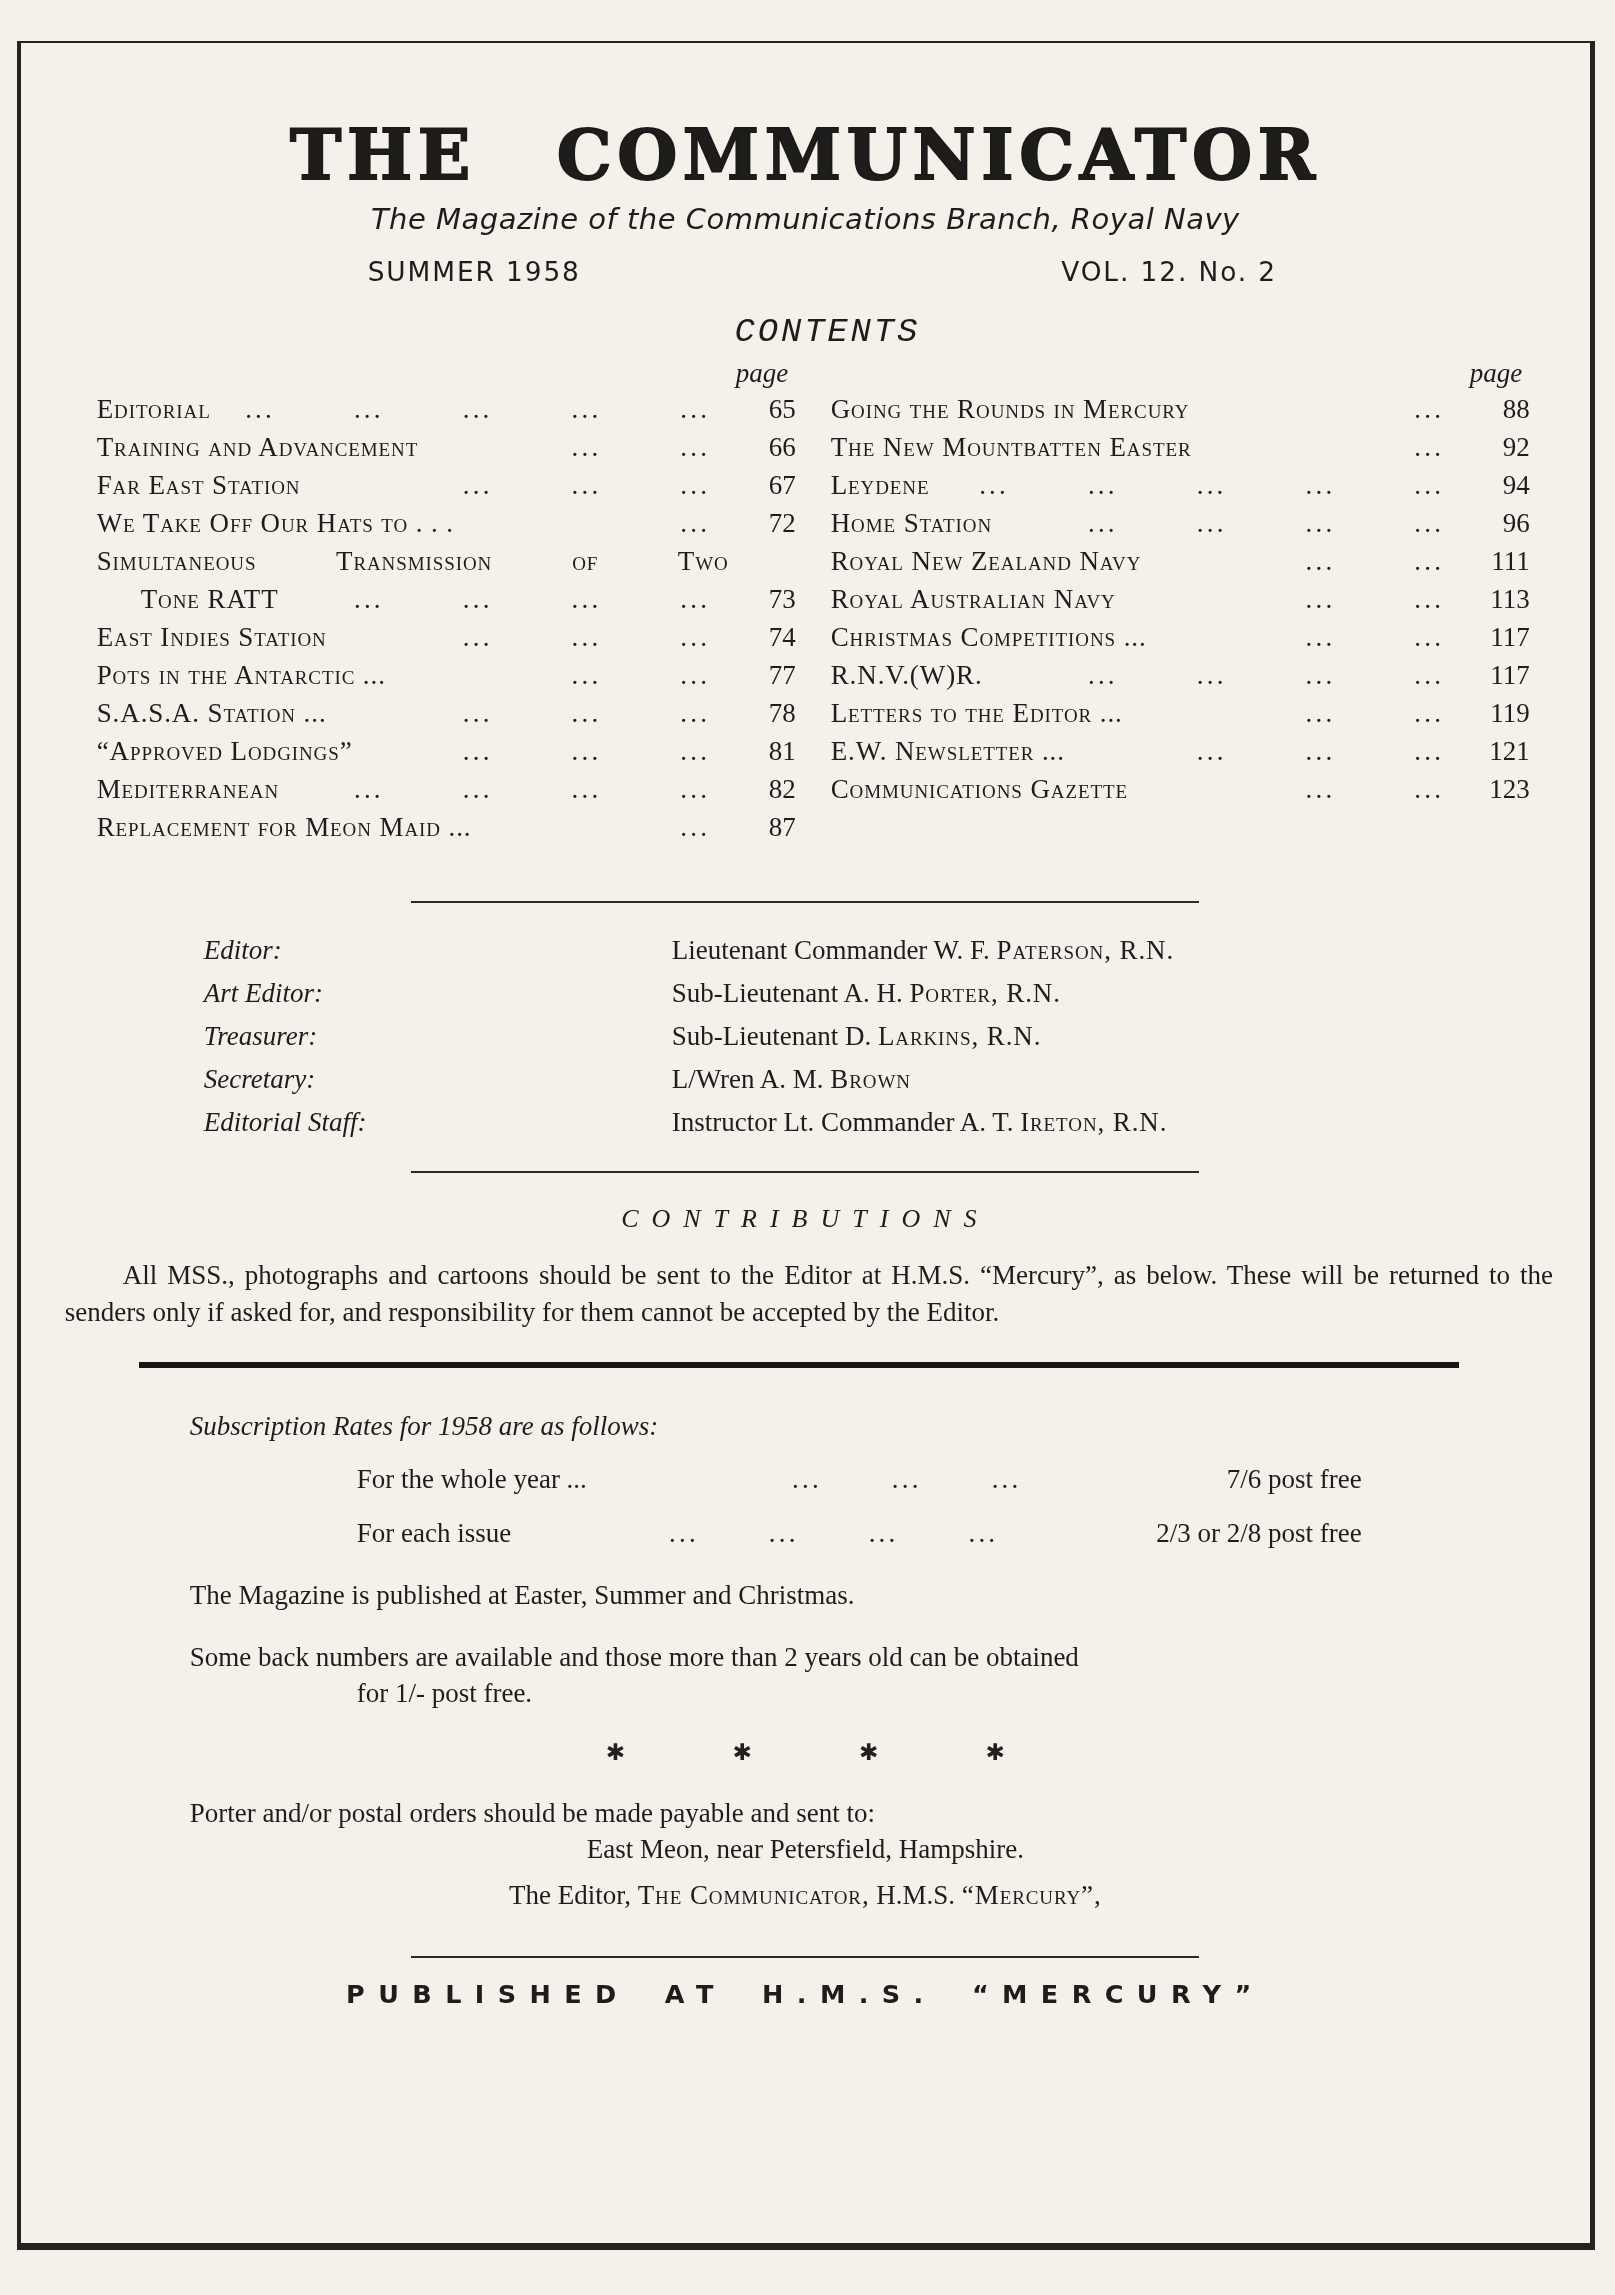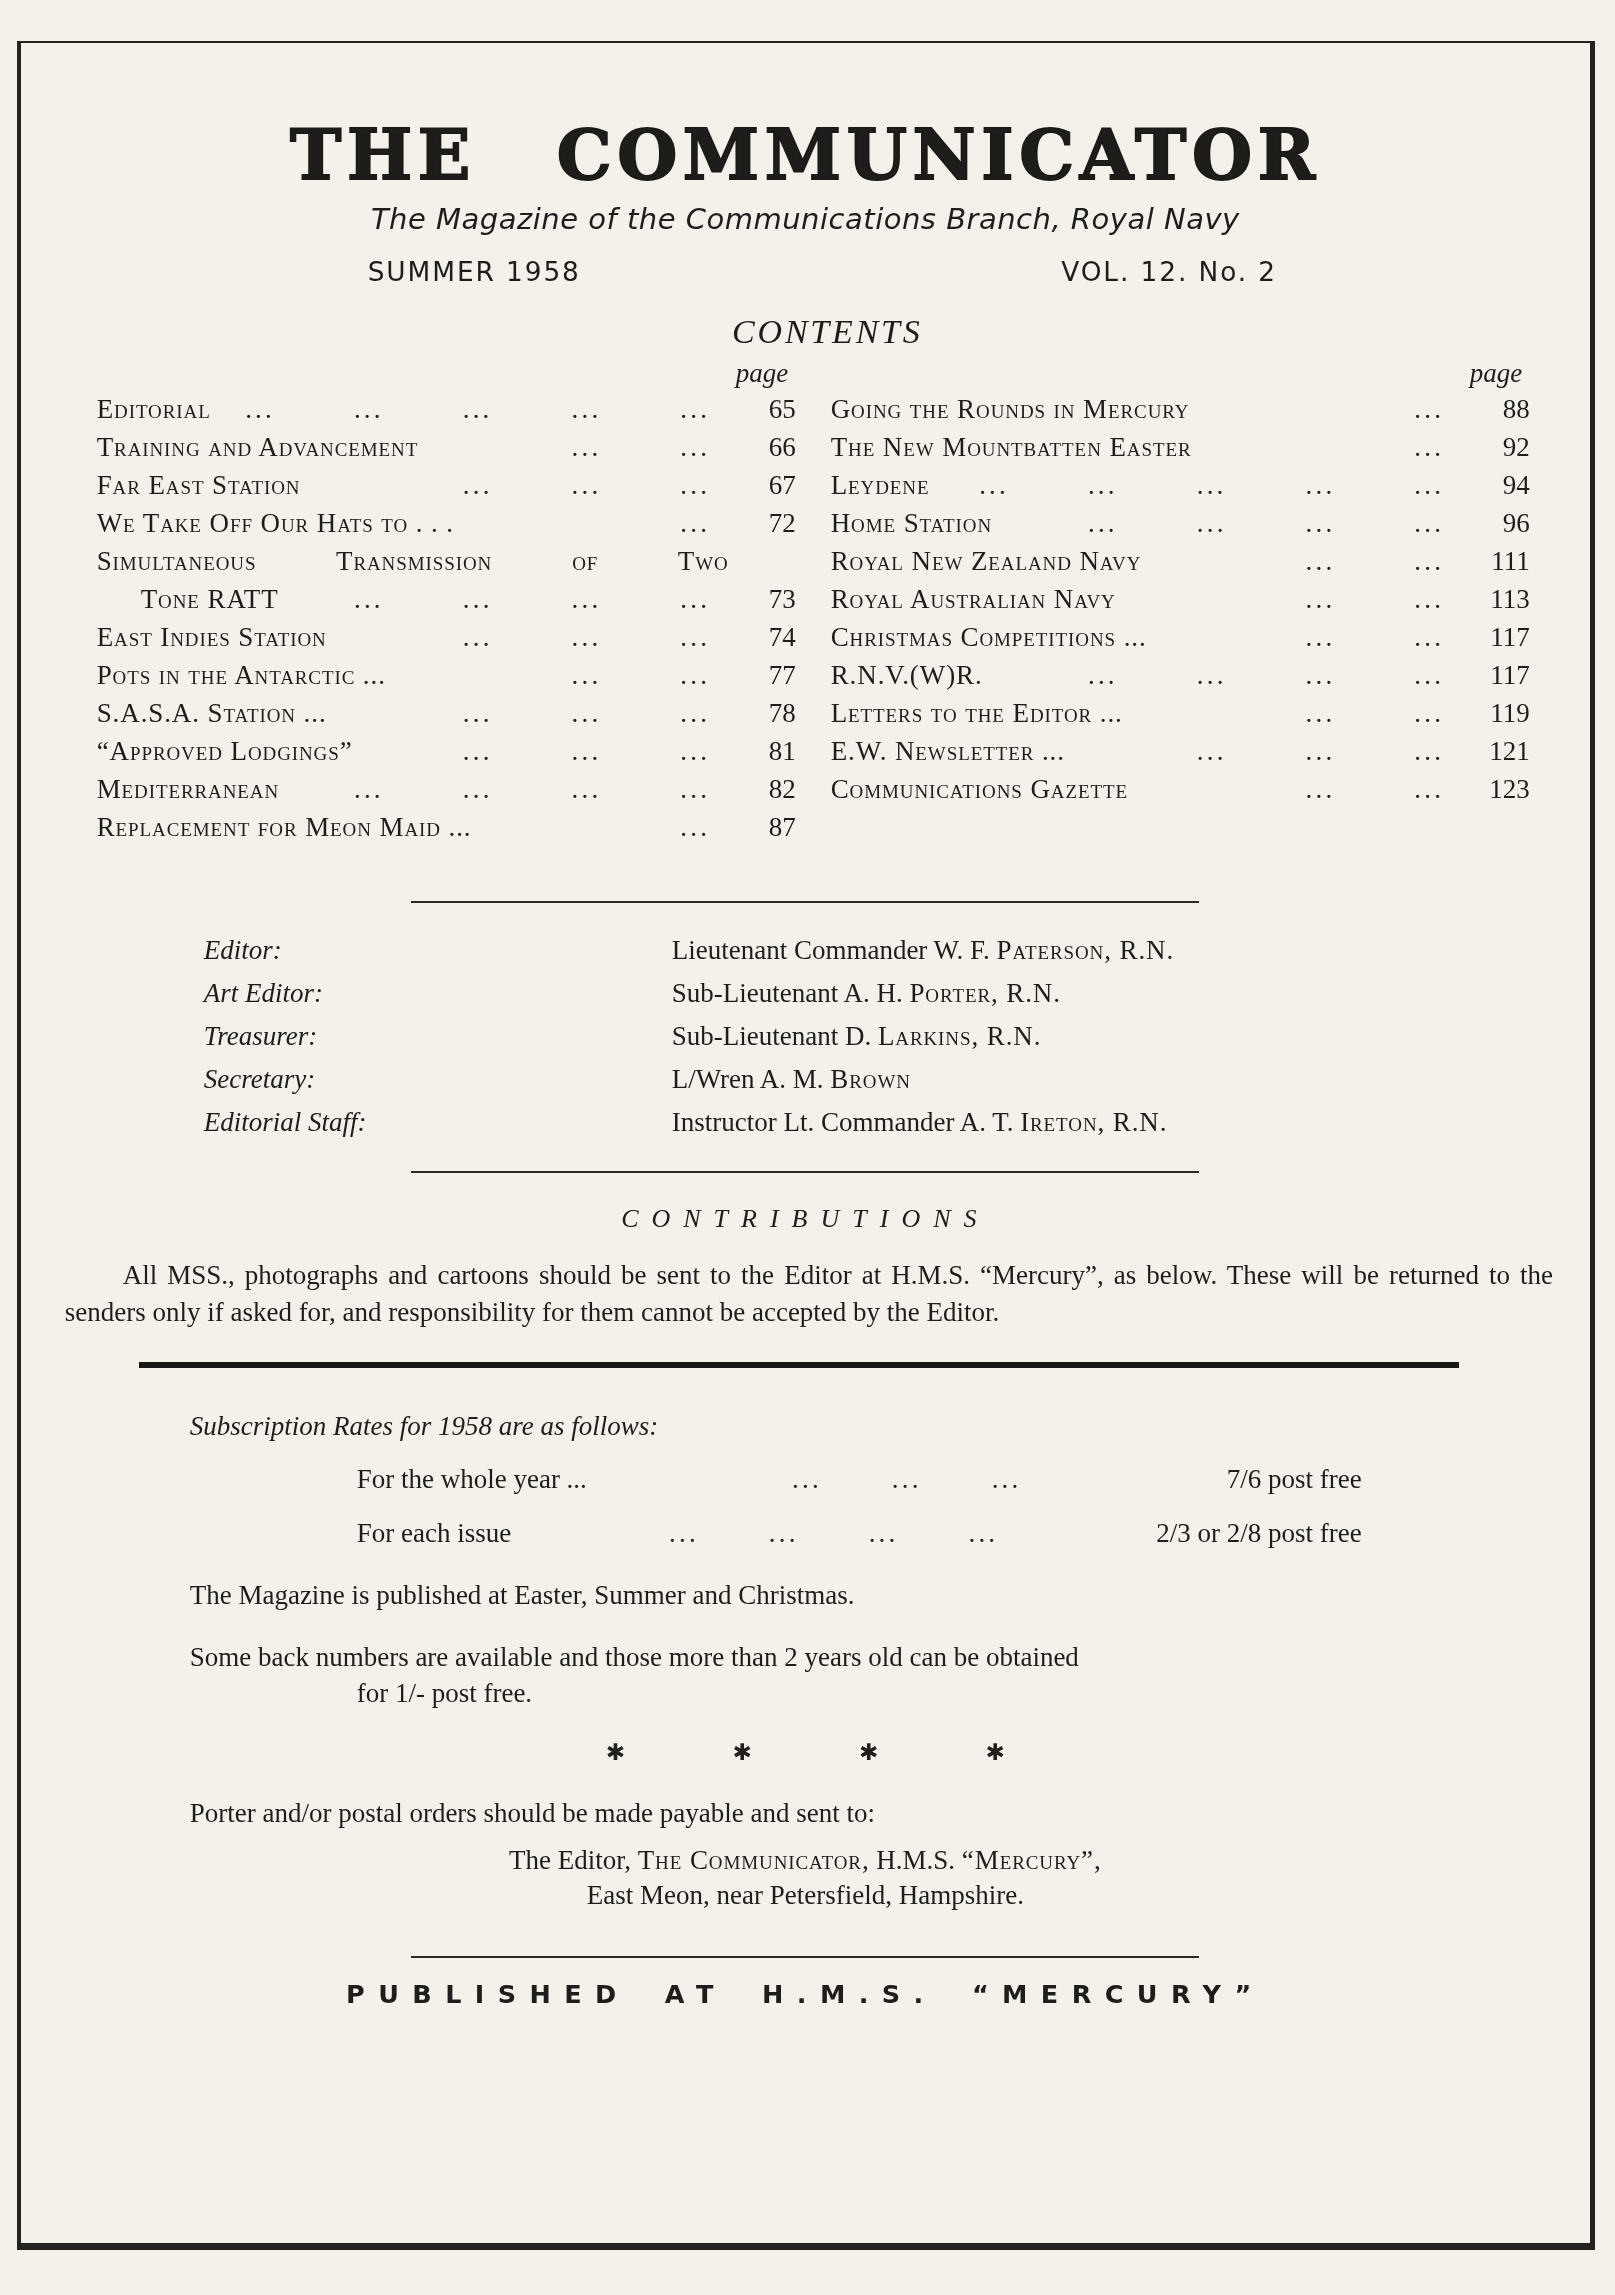--- a/index.html
+++ b/index.html
@@ -42,21 +42,21 @@
   .issue{
     display:flex;justify-content:space-between;
     margin:19.5px 313px 0 347px;
     font-family:"DejaVu Sans", sans-serif;
     font-size:26.4px;
     letter-spacing:1.9px;
   }
   
   .contents-h{
     margin-top:26px;text-align:center;
-    font-family:Liberation Serif, serif;
+    font-family:Liberation Mono, monospace;
     font-style:italic;
     font-size:34px;
     letter-spacing:2.8px;
     padding-left:44px;
   }
   .toc{display:flex;margin:6.5px 60px 0 76px;}
   .col{width:699px;}
   .col+.col{margin-left:35px;}
   .page-label{
     text-align:right;
@@ -326,20 +326,20 @@
 
     <div class="back1">Some back numbers are available and those more than 2 years old can be obtained</div>
     <div class="back2">for 1/- post free.</div>
   </div>
 
   <div class="orn">✱ ✱ ✱ ✱</div>
 
   <div class="subs">
     <div class="cheq">Porter and/or postal orders should be made payable and sent to:</div>
   </div>
+  <div class="addr">East Meon, near Petersfield, Hampshire.</div>
   <div class="addr addr1"><span>The Editor, </span><span class="sc">The Communicator,</span><span> H.M.S. </span><span class="sc">“Mercury”,</span></div>
-  <div class="addr">East Meon, near Petersfield, Hampshire.</div>
 
   <hr class="hr-thin hr3">
   <div class="pub">PUBLISHED AT H.M.S. “MERCURY”</div>
 
 </div>
 
 
 </body></html>

